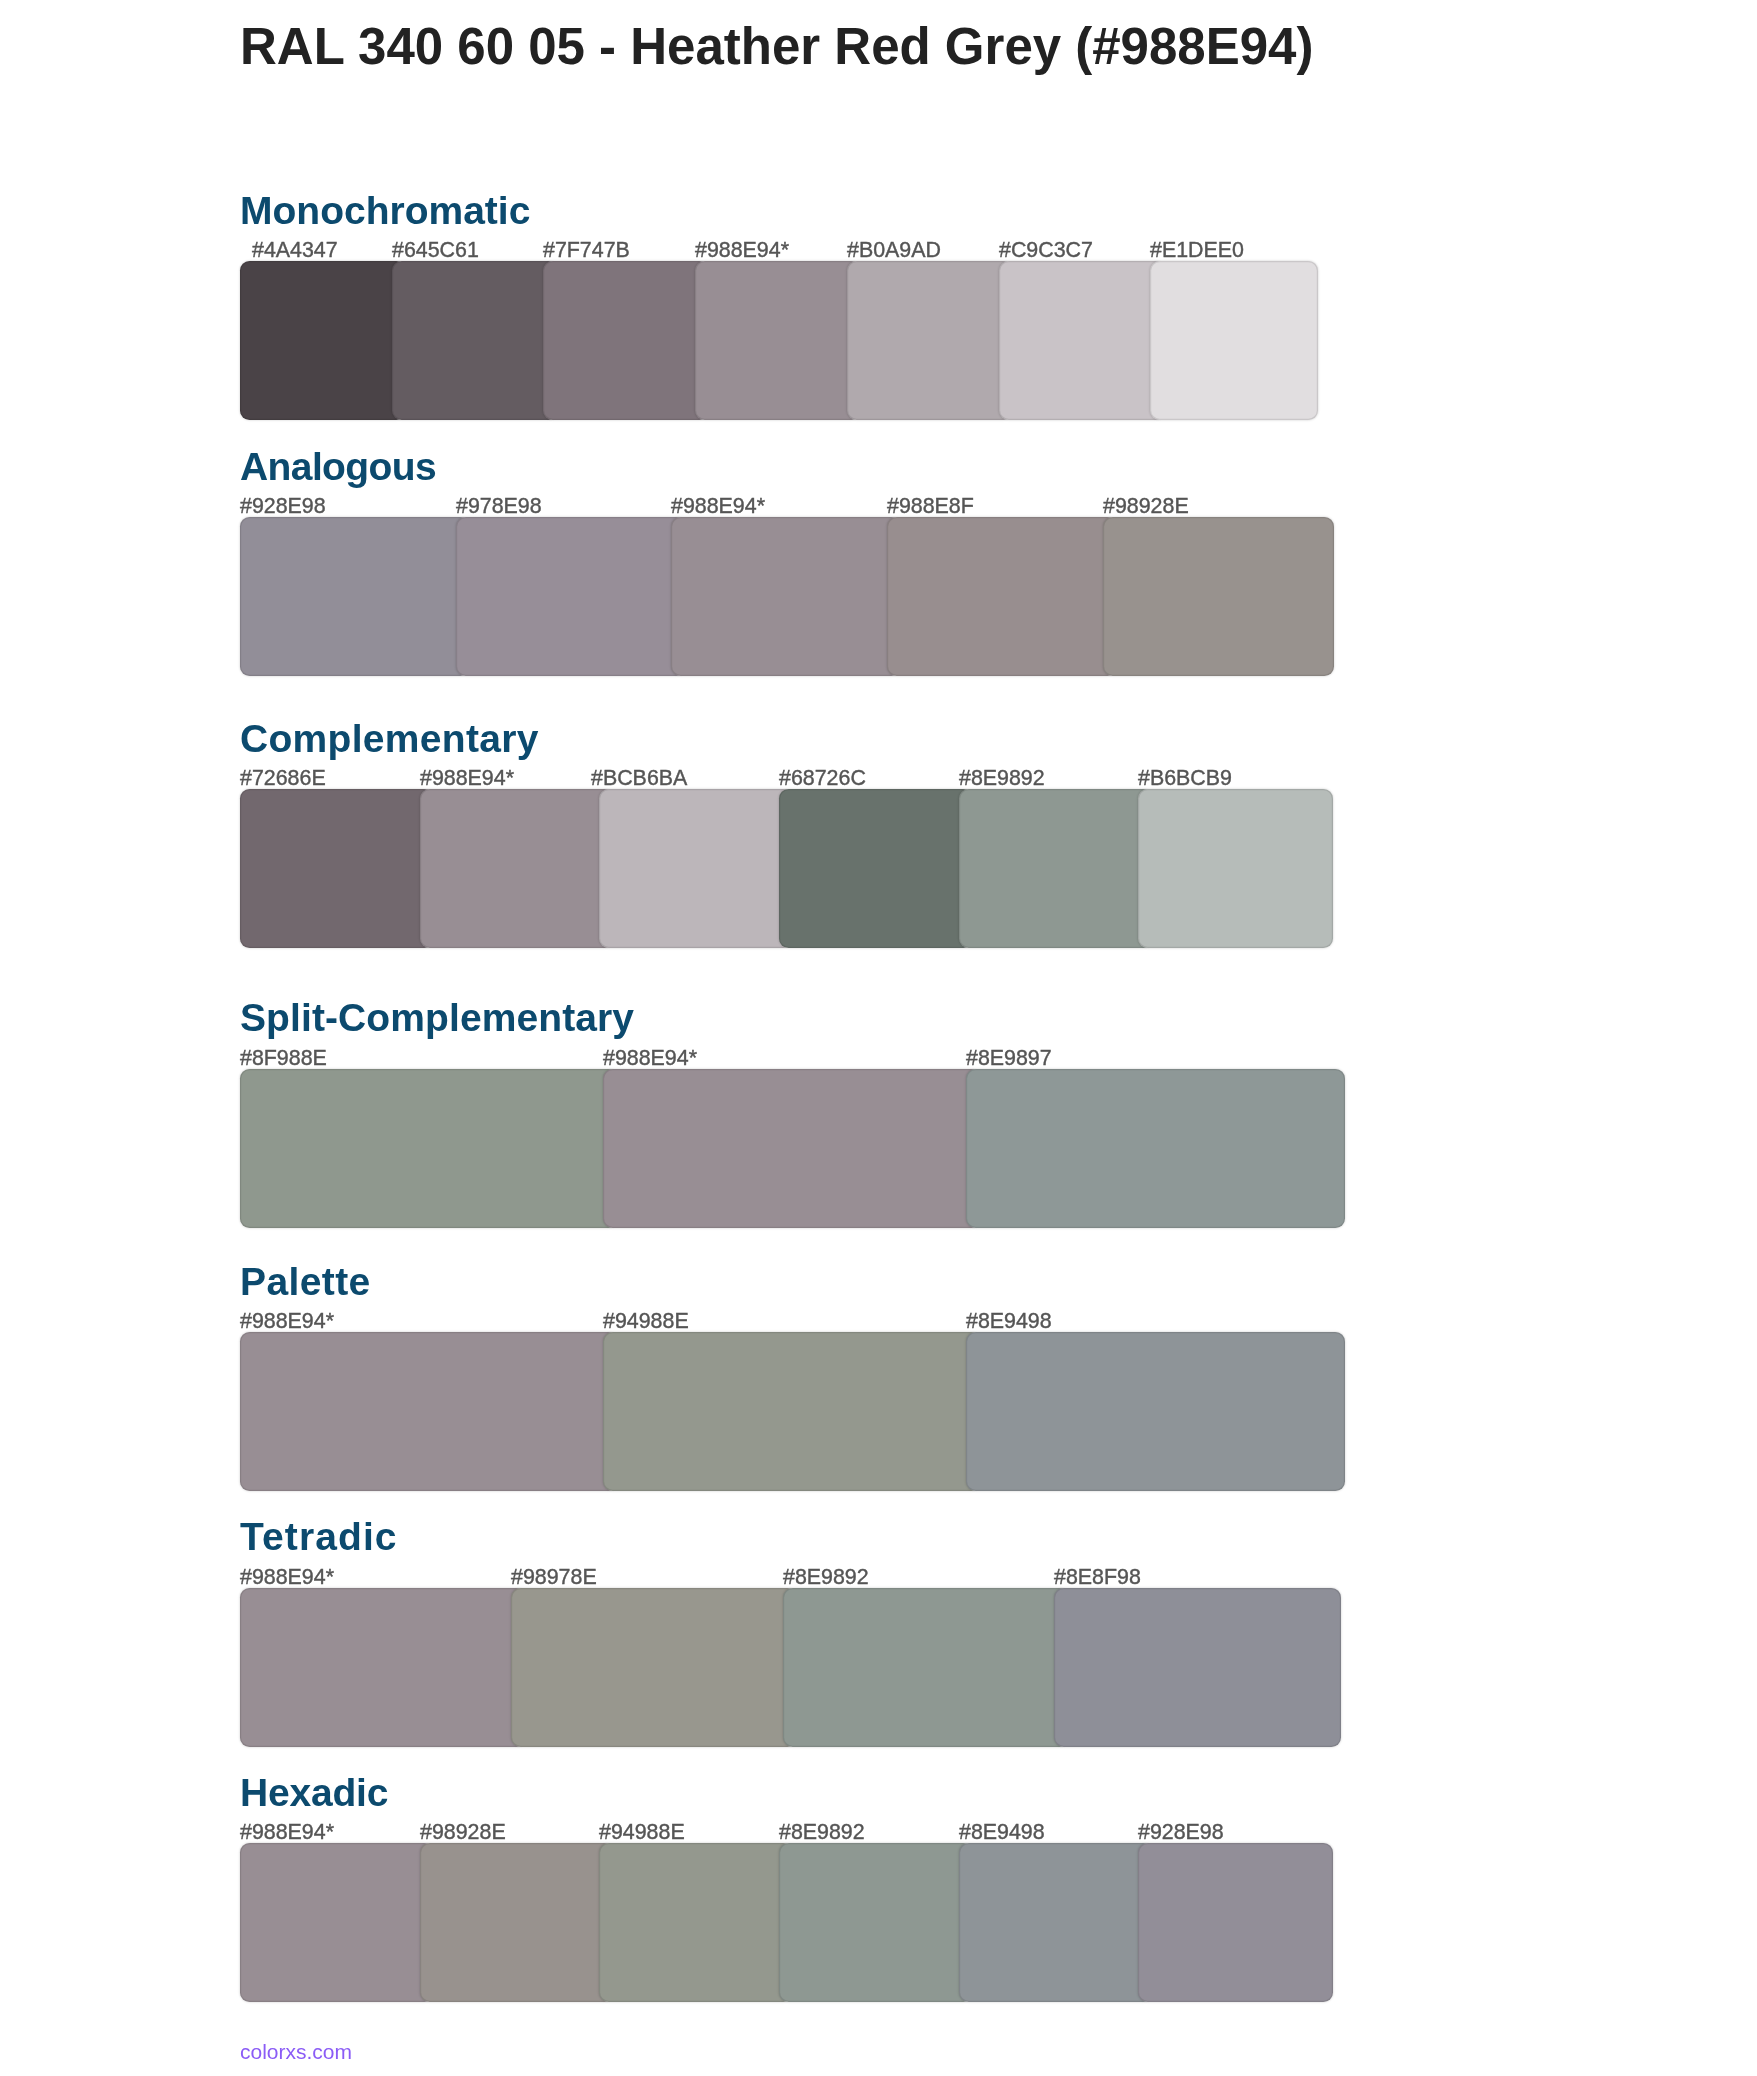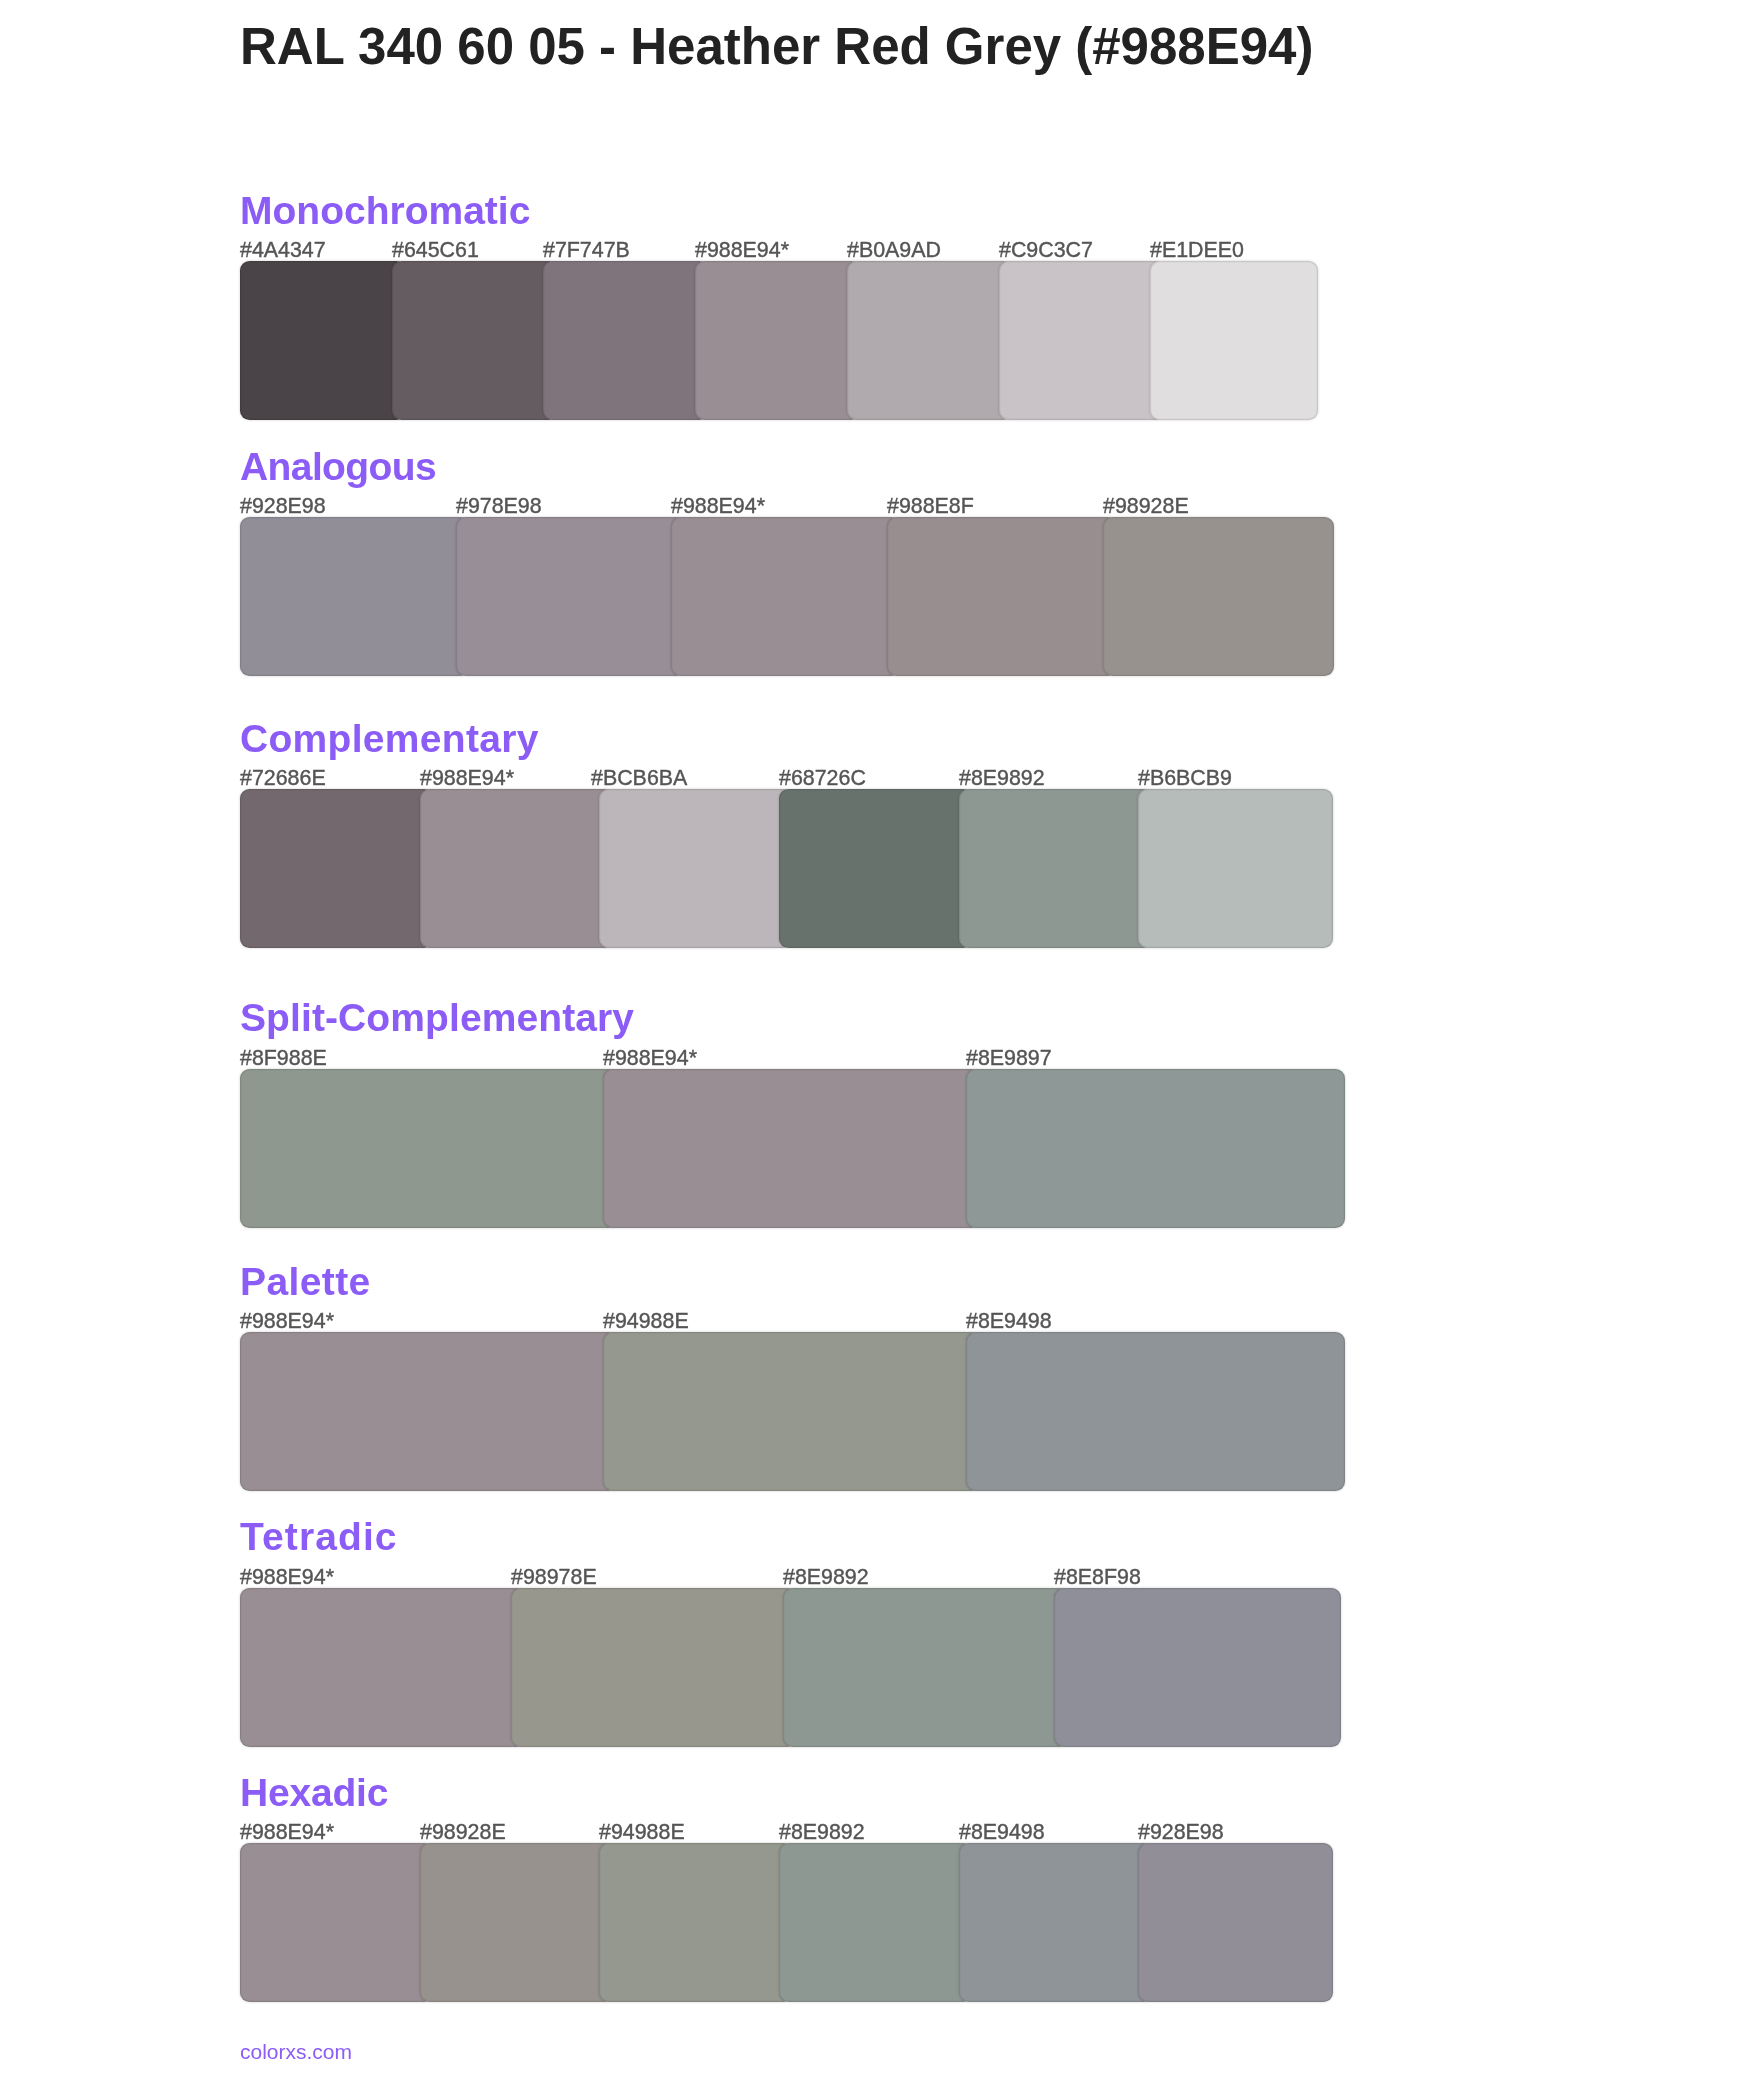--- a/index.html
+++ b/index.html
@@ -10,40 +10,40 @@
        -webkit-font-smoothing:antialiased;}
   .page{position:relative;width:1757px;height:2077px;background:#fff;}
   .page-title{position:absolute;left:240px;top:15.4px;
        font-size:51px;font-weight:700;line-height:64px;color:#222222;white-space:nowrap;
        transform:translateZ(0);}
   .page-subtitle{position:absolute;left:240px;top:85px;
        font-size:46px;font-weight:700;line-height:58px;color:#222222;white-space:nowrap;
        transform:translateZ(0);}
   .palette{position:absolute;left:240px;top:0;width:1118px;height:0;}
   .palette-name{position:absolute;left:0;font-size:39px;font-weight:700;line-height:45px;
-       color:#8b5cf6;white-space:nowrap;transform:translateZ(0);}
+       color:#0c4a6e;white-space:nowrap;transform:translateZ(0);}
   .swatch-labels{position:absolute;left:0;width:1118px;height:24px;}
   .swatch-label{position:absolute;top:0;font-size:21.4px;font-weight:400;line-height:24px;
        color:#555555;white-space:nowrap;transform:translateZ(0);
        -webkit-text-stroke:0.4px #555555;}
   .swatch-row{position:absolute;left:0;width:1118px;height:159px;}
   .swatch{position:absolute;top:0;height:159px;border-radius:9.6px;
        box-shadow:0 0 2.4px rgba(0,0,0,0.22), inset 0 0 0 1.2px rgba(0,0,0,0.10);}
   .site-footer{position:absolute;left:240px;top:2038px;font-size:21px;font-weight:400;
        line-height:27px;color:#8b5cf6;white-space:nowrap;transform:translateZ(0);}
 </style>
 </head>
 <body>
 
 <div class="page">
   <h1 class="page-title">RAL 340 60 05 - Heather Red Grey (#988E94)</h1>
   <section class="palette">
     <h3 class="palette-name" style="top:188px;letter-spacing:0px">Monochromatic</h3>
     <div class="swatch-labels" style="top:238px">
-      <span class="swatch-label" style="left:0px">#4A4347</span>
+      <span class="swatch-label" style="left:12px">#4A4347</span>
       <span class="swatch-label" style="left:152px">#645C61</span>
       <span class="swatch-label" style="left:303px">#7F747B</span>
       <span class="swatch-label" style="left:455px">#988E94*</span>
       <span class="swatch-label" style="left:607px">#B0A9AD</span>
       <span class="swatch-label" style="left:759px">#C9C3C7</span>
       <span class="swatch-label" style="left:910px">#E1DEE0</span>
     </div>
     <div class="swatch-row" style="top:261px">
       <div class="swatch" style="left: 0px; width: 166px; z-index: 1; background-color: rgb(74, 67, 71);"></div>
       <div class="swatch" style="left: 152px; width: 166px; z-index: 2; background-color: rgb(100, 92, 97);"></div>

